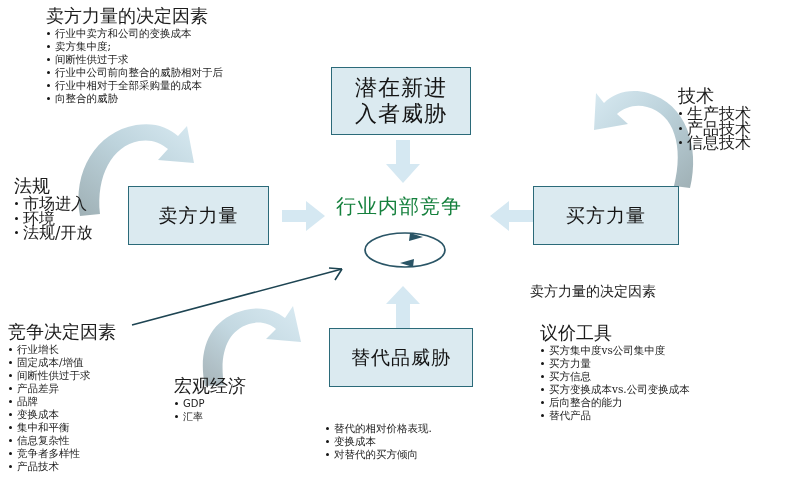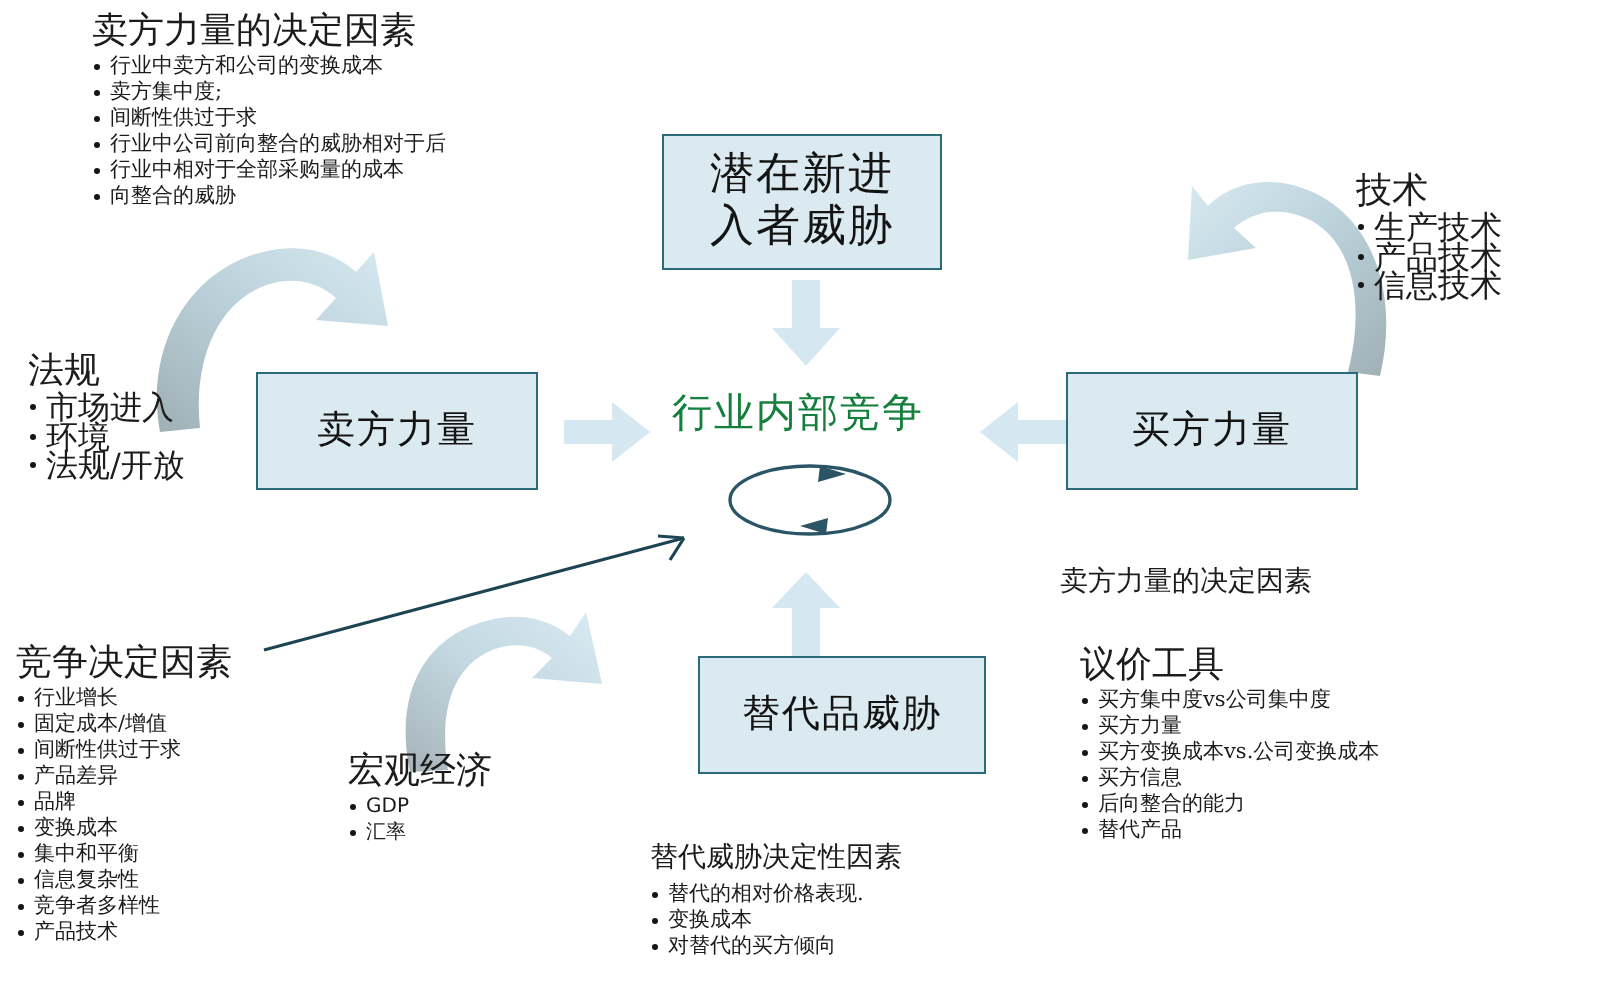--- a/index.html
+++ b/index.html
@@ -128,21 +128,21 @@
   </div>
 
   <div class="force-box" style="left:128px;top:186px;width:141px;height:59px;">
     <span>卖方力量</span>
   </div>
 
   <div class="force-box" style="left:533px;top:186px;width:146px;height:59px;">
     <span>买方力量</span>
   </div>
 
-  <div class="force-box" style="left:329px;top:328px;width:144px;height:59px;margin-left:20px;">
+  <div class="force-box" style="left:329px;top:328px;width:144px;height:59px;">
     <span>替代品威胁</span>
   </div>
 
   <div class="center-label" style="left:336px;top:194px;">行业内部竞争</div>
 
   <div class="abs" style="left:46px;top:6px;">
     <div class="factor-title">卖方力量的决定因素</div>
     <ul class="bullets">
       <li>行业中卖方和公司的变换成本</li>
       <li>卖方集中度;</li>
@@ -180,21 +180,20 @@
 
   <div class="abs" style="left:174px;top:376px;">
     <div class="factor-title">宏观经济</div>
     <ul class="bullets sans">
       <li>GDP</li>
       <li>汇率</li>
     </ul>
   </div>
 
   <div class="abs" style="left:325px;top:420px;">
-    <div class="factor-title small">替代威胁决定性因素</div>
     <ul class="bullets">
       <li>替代的相对价格表现.</li>
       <li>变换成本</li>
       <li>对替代的买方倾向</li>
     </ul>
   </div>
 
   <div class="abs" style="left:678px;top:86px;">
     <div class="factor-title">技术</div>
     <ul class="bullets big">
@@ -205,20 +204,20 @@
   </div>
 
   <div class="abs" style="left:530px;top:282px;">
     <div class="factor-title small">卖方力量的决定因素</div>
   </div>
   <div class="abs" style="left:540px;top:323px;">
     <div class="factor-title">议价工具</div>
     <ul class="bullets">
       <li>买方集中度vs公司集中度</li>
       <li>买方力量</li>
+      <li>买方信息</li>
       <li>买方变换成本vs.公司变换成本</li>
-      <li>买方信息</li>
       <li>后向整合的能力</li>
       <li>替代产品</li>
     </ul>
   </div>
 
 </div>
 
 </body></html>

